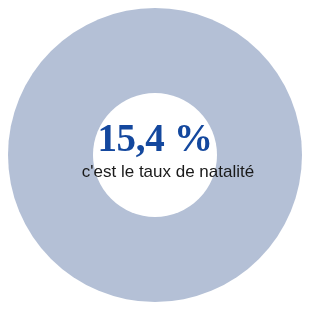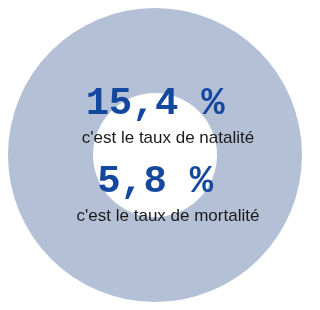--- a/index.html
+++ b/index.html
@@ -40,21 +40,21 @@
   .stat-block {
     width: 310px;
     text-align: center;
   }
   .stat-block.birth {
     margin-bottom: 10px;
   }
   .stat-value {
     display: block;
     color: #14489e;
-    font-family: Liberation Mono, monospace;
+    font-family: Liberation Serif, serif;
     font-weight: bold;
     font-size: 39px;
     line-height: 44px;
     letter-spacing: -0.3px;
     white-space: nowrap;
   }
   .stat-caption {
     display: block;
     color: #1a1a1a;
     font-family: "Liberation Sans", sans-serif;
@@ -77,19 +77,15 @@
     <circle cx="155" cy="155" r="62" fill="#ffffff"></circle>
   </svg>
 
   <div class="content-layer">
 
     <div class="stat-block birth">
       <span class="stat-value">15,4 %</span>
       <span class="stat-caption">c'est le taux de natalité</span>
     </div>
 
-    <div class="stat-block death">
-      <span class="stat-value">5,8 %</span>
-      <span class="stat-caption">c'est le taux de mortalité</span>
-    </div>
 
   </div>
 </div>
 
 </body></html>

